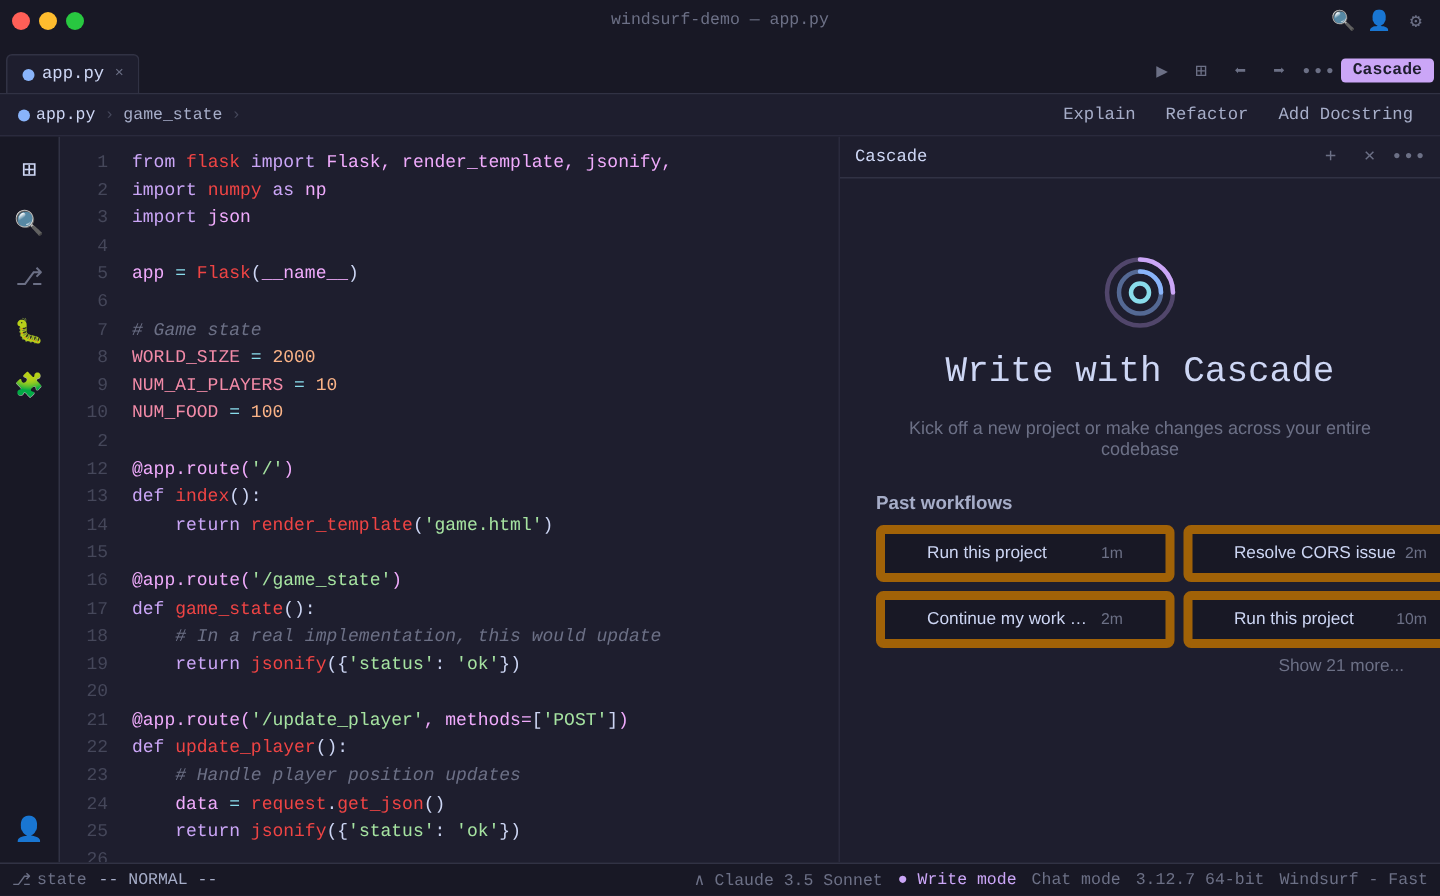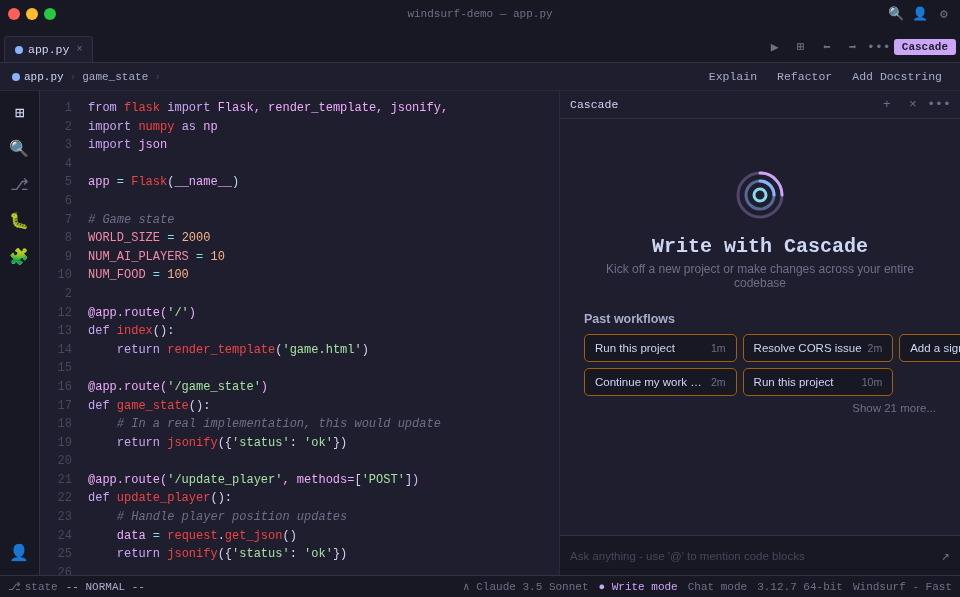--- a/index.html
+++ b/index.html
@@ -248,24 +248,24 @@
     }
 
     .cascade-logo {
       width: 52px;
       height: 52px;
       margin-bottom: 14px;
       margin-top: 30px;
     }
 
     .cascade-headline {
-      font-size: 20px;
-      font-weight: 700;
+      font-size: 24px;
+      font-weight: 400;
       color: #cdd6f4;
-      margin-bottom: 4px;
+      margin-bottom: 16px;
       text-align: center;
     }
     .cascade-sub {
       font-size: 12px;
       color: #6c7086;
       text-align: center;
       margin-bottom: 22px;
       font-family: -apple-system, BlinkMacSystemFont, sans-serif;
     }
 
@@ -280,23 +280,23 @@
 
     .workflow-grid {
       display: grid;
       grid-template-columns: 1fr 1fr 1fr;
       gap: 6px;
       width: 100%;
     }
 
     .wf-item {
       background: #181825;
-      border: 1px solid #a16207;
+      border: 6px solid #a16207;
       border-radius: 5px;
-      padding: 7px 10px;
+      padding: 7px 28px;
       cursor: pointer;
       display: flex;
       align-items: center;
       justify-content: space-between;
       font-family: -apple-system, BlinkMacSystemFont, sans-serif;
     }
     .wf-label {
       font-size: 11.5px;
       color: #cdd6f4;
       white-space: nowrap;
@@ -529,24 +529,20 @@
         </div>
         <div class="wf-item">
           <span class="wf-label">Run this project</span>
           <span class="wf-time">10m</span>
         </div>
       </div>
 
       <div class="show-more">Show 21 more...</div>
     </div>
 
-    <div class="cascade-input-bar">
-      <input class="cascade-input" type="text" placeholder="Ask anything - use '@' to mention code blocks" style="">
-      <div class="cascade-input-icon">↗</div>
-    </div>
   </div>
 </div>
 
 <div class="status-bar">
   <div class="status-left">
     <div class="status-branch">
       <span>⎇</span>
       <span>state</span>
     </div>
     <span class="status-mode">-- NORMAL --</span>

